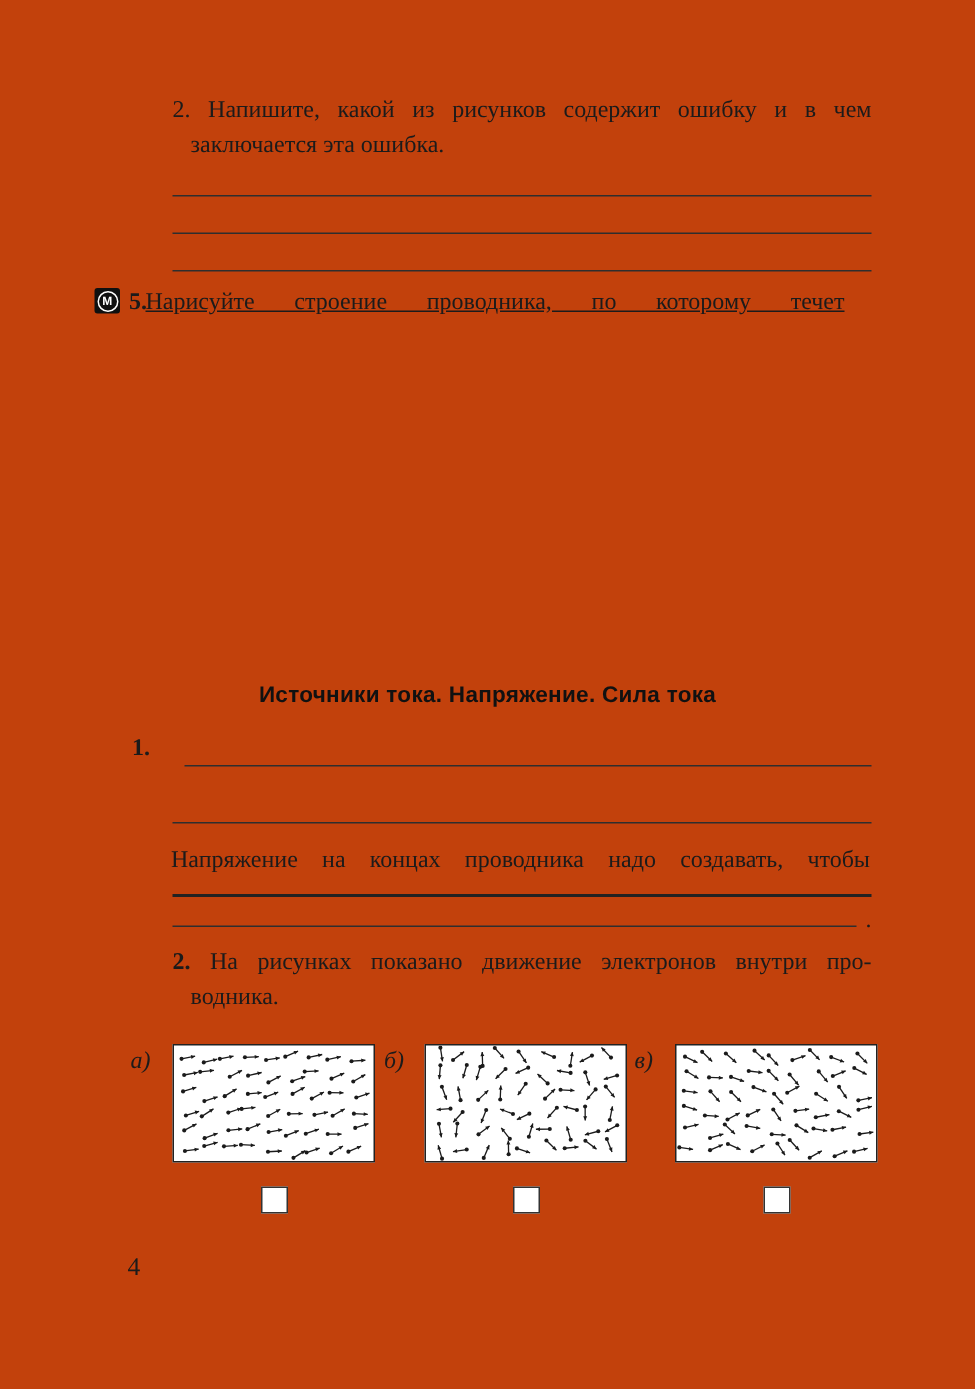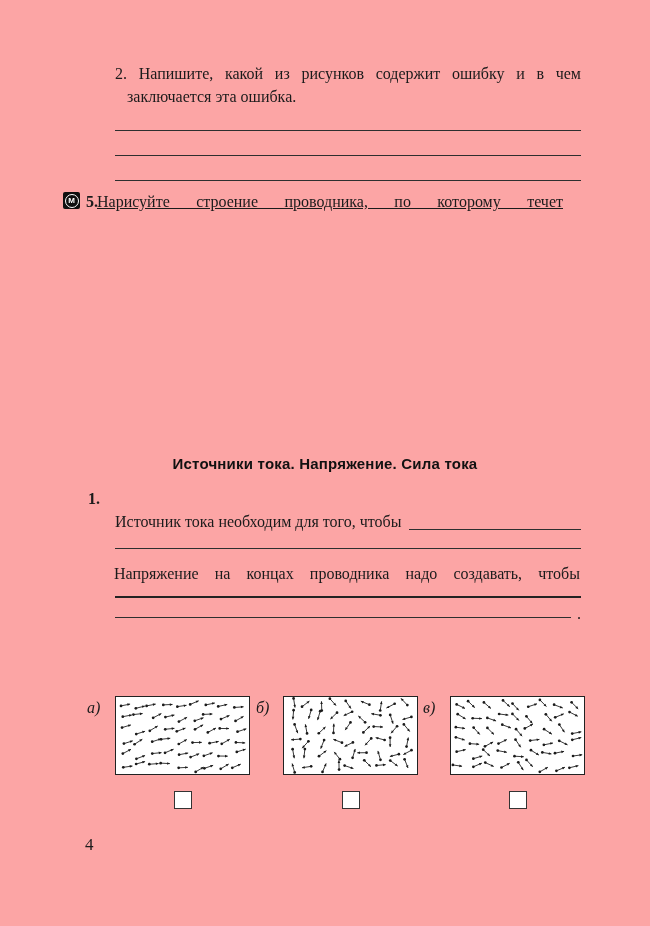--- a/index.html
+++ b/index.html
@@ -1,20 +1,20 @@
 <!DOCTYPE html>
 <html><head>
 <meta charset="utf-8">
 <style>
   html,body { margin:0; padding:0; background:#e8e8e8; }
   .page {
     position:relative;
     width:650px; height:926px;
     margin:0 auto;
-    background:#fca5a5;
+    background:#c2410c;
     font-family:"Liberation Serif", serif;
     color:#1b1b1b;
     overflow:hidden;
   }
   .abs { position:absolute; }
   .para { font-size:16px; line-height:23px; }
   .jline { text-align:justify; text-align-last:justify; }
   .lline { text-align:left;margin-left:12px; }
   .bold { font-weight:bold; }
   .hr   { height:0; border-top:1px solid #2e2e2e; }
@@ -85,35 +85,43 @@
     <div class="jline">
       <span>Нарисуйте строение проводника, по которому течет</span>
     </div>
   </div>
 
   <div class="abs heading" style="left:75px; top:455px; width:500px;">Источники тока. Напряжение. Сила тока</div>
 
   <div class="abs para bold" style="left:88px; top:487px;">1.</div>
 
   <div class="abs para flexrow" style="left:115px; top:510px; width:466px;">
-    <span>Источник тока необходим для того, чтобы</span>
     <span class="fill-line"></span>
   </div>
 
   <div class="abs hr" style="left:115px; top:548px; width:466px;"></div>
 
   <div class="abs para jline" style="left:114px; top:562px; width:466px;">Напряжение на концах проводника надо создавать, чтобы</div>
 
   <div class="abs hr-thick" style="left:115px; top:596px; width:466px;"></div>
 
   <div class="abs rule-row" style="left:115px; top:604px; width:466px;">
     <span class="fill"></span>
     <span class="period">.</span>
   </div>
 
+  <div class="abs para" style="left:115px; top:630px; width:466px;">
+    <div class="jline">
+      <span class="bold">2.</span>
+      <span>На рисунках показано движение электронов внутри про-</span>
+    </div>
+    <div class="lline">
+      <span>водника.</span>
+    </div>
+  </div>
 
   <div class="abs fig-label" style="left:87px; top:699px;">а)</div>
   <div class="abs panel-box" style="left:115px; top:696px;">
       <svg viewBox="0 0 135 79">
         <circle cx="4.42" cy="9.12" r="1.4" fill="#1b1b1b"></circle>
         <line x1="4.42" y1="9.12" x2="13.74" y2="7.29" stroke="#1b1b1b" stroke-width="0.9"></line>
         <polygon points="13.74,7.29 11.26,9.16 10.74,6.51" fill="#1b1b1b"></polygon>
         <circle cx="19.64" cy="11.57" r="1.4" fill="#1b1b1b"></circle>
         <line x1="19.64" y1="11.57" x2="28.87" y2="9.34" stroke="#1b1b1b" stroke-width="0.9"></line>
         <polygon points="28.87,9.34 26.48,11.30 25.84,8.68" fill="#1b1b1b"></polygon>

